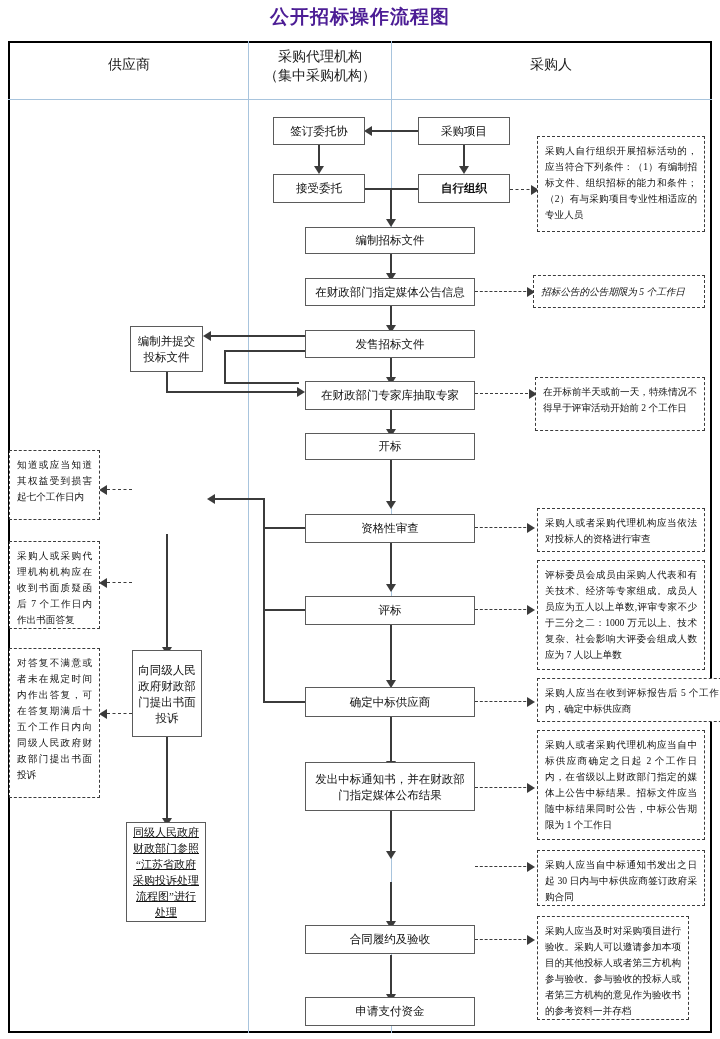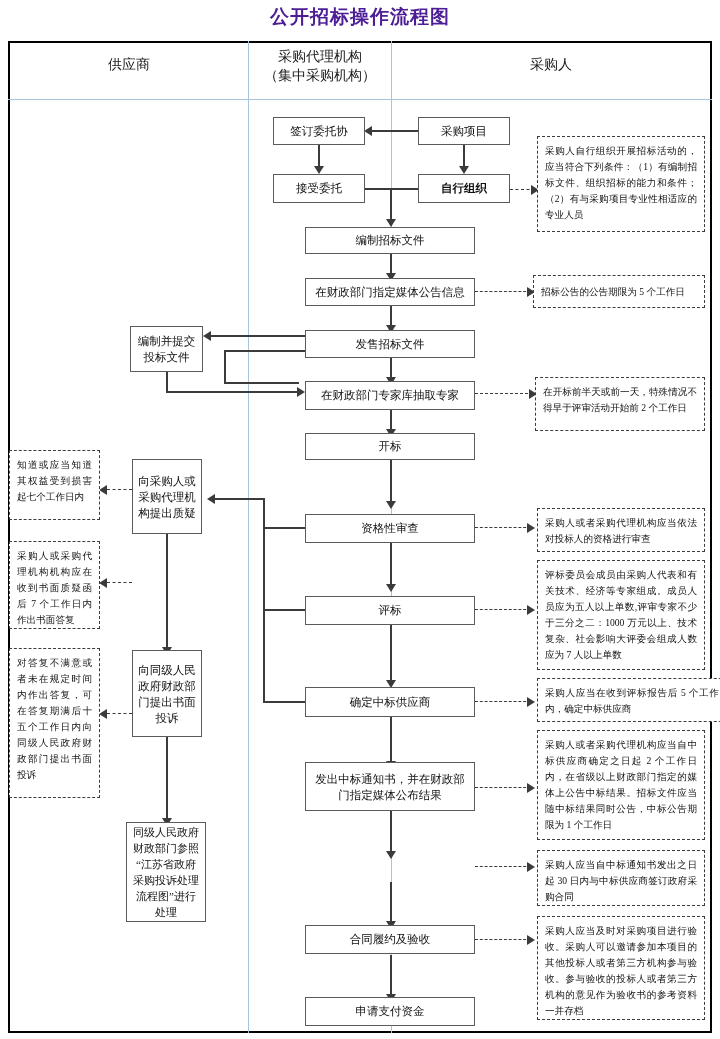--- a/index.html
+++ b/index.html
@@ -82,21 +82,21 @@
     box-sizing:border-box;
     border:1px dashed #3b3b3b;
     background:#fff;
     font-size:9.6px;
     line-height:16px;
     padding:6px 7px;
     color:#111;
     text-align:justify;
     z-index:3;
   }
-  .note.center{display:flex;align-items:center;}
+  .note.center{display:flex;align-items:center;font-style:italic;}
   
   .ln{position:absolute;background:#3b3b3b;z-index:1;}
   .ln.v{width:1.5px;}
   .ln.h{height:1.5px;}
   .dln{position:absolute;z-index:1;}
   .dln.h{
     height:0;
     border-top:1.5px dashed #3b3b3b;
   }
   
@@ -248,35 +248,32 @@
   <div class="box" style="left:305px;top:330px;width:170px;height:28px;">发售招标文件</div>
 
   <div class="box multi" style="left:130px;top:326px;width:73px;height:46px;white-space:pre-line;">编制并提交
 投标文件</div>
 
   <div class="box" style="left:305px;top:381px;width:170px;height:29px;">在财政部门专家库抽取专家</div>
   <div class="box" style="left:305px;top:433px;width:170px;height:27px;">开标</div>
   <div class="box" style="left:305px;top:514px;width:170px;height:29px;">资格性审查</div>
   <div class="box" style="left:305px;top:596px;width:170px;height:29px;">评标</div>
 
-  <div class="box multi" style="left:132px;top:459px;width:70px;height:75px;white-space:pre-line;">向采购人或
-采购代理机
-构提出质疑</div>
 
   <div class="box" style="left:305px;top:687px;width:170px;height:30px;">确定中标供应商</div>
 
   <div class="box multi" style="left:132px;top:650px;width:70px;height:87px;white-space:pre-line;">向同级人民
 政府财政部
 门提出书面
 投诉</div>
 
   <div class="box multi" style="left:305px;top:762px;width:170px;height:49px;white-space:pre-line;">发出中标通知书，并在财政部
 门指定媒体公布结果</div>
 
-  <div class="box multi" style="left:126px;top:822px;width:80px;height:100px;white-space:pre-line;font-size:11px;line-height:16px;">同级人民政府
+  <div class="box multi" style="left:126px;top:822px;width:80px;height:100px;white-space:pre-line;font-size:11px;line-height:16px;text-decoration:underline;">同级人民政府
 财政部门参照
 “江苏省政府
 采购投诉处理
 流程图”进行
 处理</div>
 
   <div class="box" style="left:305px;top:925px;width:170px;height:29px;">合同履约及验收</div>
   <div class="box" style="left:305px;top:997px;width:170px;height:29px;">申请支付资金</div>
 
   <div class="note" style="left:537px;top:136px;width:168px;height:96px;">采购人自行组织开展招标活动的，应当符合下列条件：（1）有编制招标文件、组织招标的能力和条件；（2）有与采购项目专业性相适应的专业人员</div>
@@ -288,21 +285,21 @@
   <div class="note" style="left:537px;top:508px;width:168px;height:44px;">采购人或者采购代理机构应当依法对投标人的资格进行审查</div>
 
   <div class="note" style="left:537px;top:560px;width:168px;height:110px;">评标委员会成员由采购人代表和有关技术、经济等专家组成。成员人员应为五人以上单数,评审专家不少于三分之二：1000 万元以上、技术复杂、社会影响大评委会组成人数应为 7 人以上单数</div>
 
   <div class="note" style="left:537px;top:678px;width:200px;height:44px;">采购人应当在收到评标报告后 5 个工作日内，确定中标供应商</div>
 
   <div class="note" style="left:537px;top:730px;width:168px;height:110px;">采购人或者采购代理机构应当自中标供应商确定之日起 2 个工作日内，在省级以上财政部门指定的媒体上公告中标结果。招标文件应当随中标结果同时公告，中标公告期限为 1 个工作日</div>
 
   <div class="note" style="left:537px;top:850px;width:168px;height:56px;">采购人应当自中标通知书发出之日起 30 日内与中标供应商签订政府采购合同</div>
 
-  <div class="note" style="left:537px;top:916px;width:168px;height:104px;">采购人应当及时对采购项目进行验收。采购人可以邀请参加本项目的其他投标人或者第三方机构参与验收。参与验收的投标人或者第三方机构的意见作为验收书的参考资料一并存档</div>
+  <div class="note" style="left:537px;top:916px;width:152px;height:104px;">采购人应当及时对采购项目进行验收。采购人可以邀请参加本项目的其他投标人或者第三方机构参与验收。参与验收的投标人或者第三方机构的意见作为验收书的参考资料一并存档</div>
 
   <div class="note" style="left:9px;top:450px;width:91px;height:70px;">知道或应当知道其权益受到损害起七个工作日内</div>
 
   <div class="note" style="left:9px;top:541px;width:91px;height:88px;">采购人或采购代理机构机构应在收到书面质疑函后 7 个工作日内作出书面答复</div>
 
   <div class="note" style="left:9px;top:648px;width:91px;height:150px;">对答复不满意或者未在规定时间内作出答复，可在答复期满后十五个工作日内向同级人民政府财政部门提出书面投诉</div>
 
 </div>
 
 </body></html>

